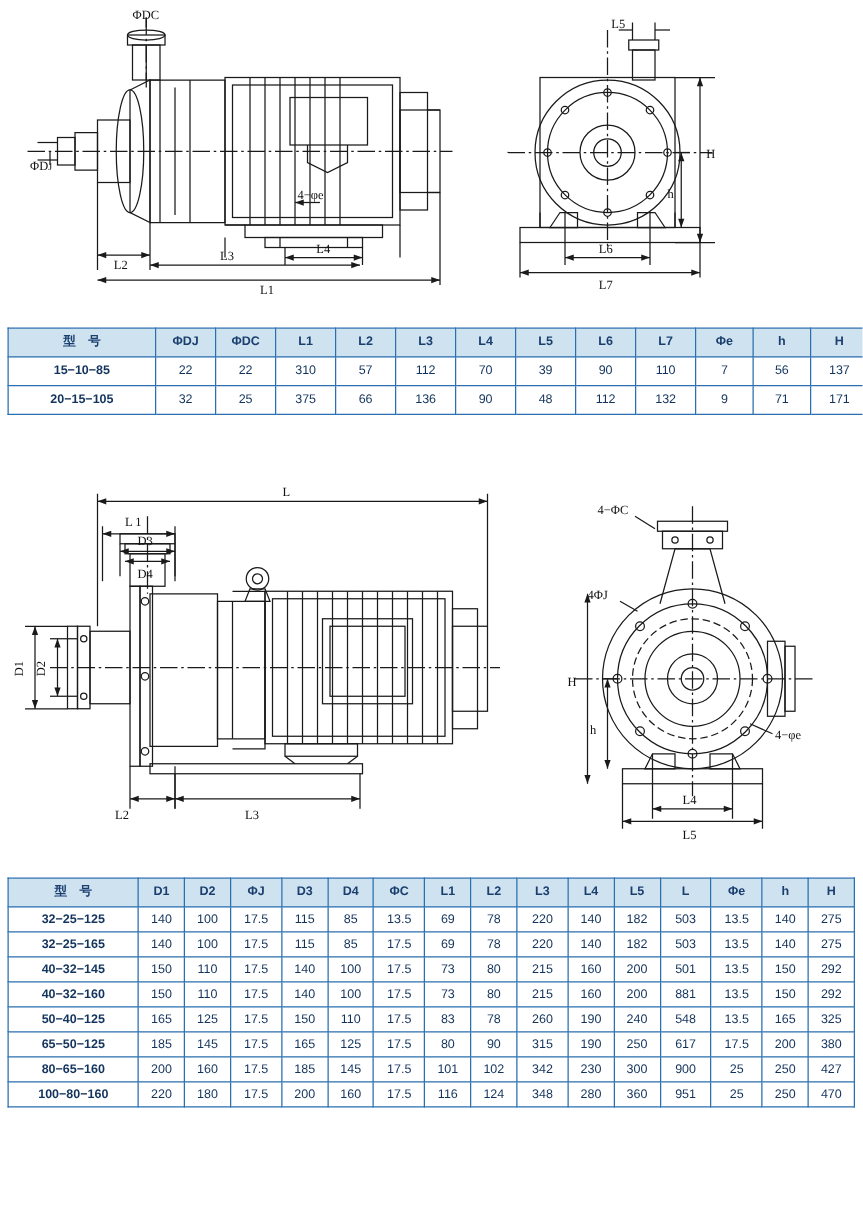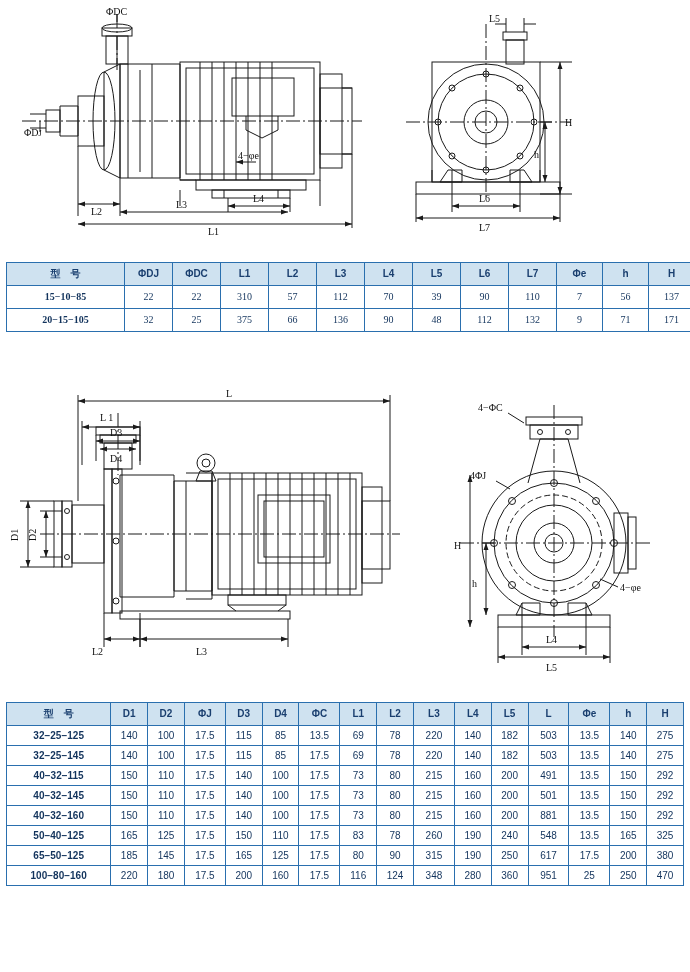--- a/index.html
+++ b/index.html
@@ -50,21 +50,21 @@
     color:#12335c;
     font-size:10px;
   }
   table.spec tbody td.model{
     font-weight:bold;
   }
   #table-top{left:6px;top:262px;width:678px;}
   #table-bottom{left:6px;top:702px;width:678px;}
   #table-top thead th{height:22px;line-height:22px;}
   #table-bottom thead th{height:22px;line-height:22px;}
-  #table-top tbody td{height:22px;line-height:22px;font-family:Liberation Serif, serif;}
+  #table-top tbody td{height:22px;line-height:22px;}
 
   .lbl{font-family:"Liberation Serif", serif;font-size:10px;}
 </style>
 </head>
 <body>
 
 <div class="page">
 
   <div id="diagram-top" class="diagram">
     <svg width="690" height="250" viewBox="0 0 690 250" xmlns="http://www.w3.org/2000/svg">
@@ -558,54 +558,36 @@
         <td>78</td>
         <td>220</td>
         <td>140</td>
         <td>182</td>
         <td>503</td>
         <td>13.5</td>
         <td>140</td>
         <td>275</td>
       </tr>
       <tr>
-        <td class="model">32−25−145</td>
+        <td class="model">32−25−165</td>
         <td>140</td>
         <td>100</td>
         <td>17.5</td>
         <td>115</td>
         <td>85</td>
         <td>17.5</td>
         <td>69</td>
         <td>78</td>
         <td>220</td>
         <td>140</td>
         <td>182</td>
         <td>503</td>
         <td>13.5</td>
         <td>140</td>
         <td>275</td>
-      </tr>
-      <tr>
-        <td class="model">40−32−115</td>
-        <td>150</td>
-        <td>110</td>
-        <td>17.5</td>
-        <td>140</td>
-        <td>100</td>
-        <td>17.5</td>
-        <td>73</td>
-        <td>80</td>
-        <td>215</td>
-        <td>160</td>
-        <td>200</td>
-        <td>491</td>
-        <td>13.5</td>
-        <td>150</td>
-        <td>292</td>
       </tr>
       <tr>
         <td class="model">40−32−145</td>
         <td>150</td>
         <td>110</td>
         <td>17.5</td>
         <td>140</td>
         <td>100</td>
         <td>17.5</td>
         <td>73</td>
@@ -666,20 +648,38 @@
         <td>90</td>
         <td>315</td>
         <td>190</td>
         <td>250</td>
         <td>617</td>
         <td>17.5</td>
         <td>200</td>
         <td>380</td>
       </tr>
       <tr>
+        <td class="model">80−65−160</td>
+        <td>200</td>
+        <td>160</td>
+        <td>17.5</td>
+        <td>185</td>
+        <td>145</td>
+        <td>17.5</td>
+        <td>101</td>
+        <td>102</td>
+        <td>342</td>
+        <td>230</td>
+        <td>300</td>
+        <td>900</td>
+        <td>25</td>
+        <td>250</td>
+        <td>427</td>
+      </tr>
+      <tr>
         <td class="model">100−80−160</td>
         <td>220</td>
         <td>180</td>
         <td>17.5</td>
         <td>200</td>
         <td>160</td>
         <td>17.5</td>
         <td>116</td>
         <td>124</td>
         <td>348</td>

